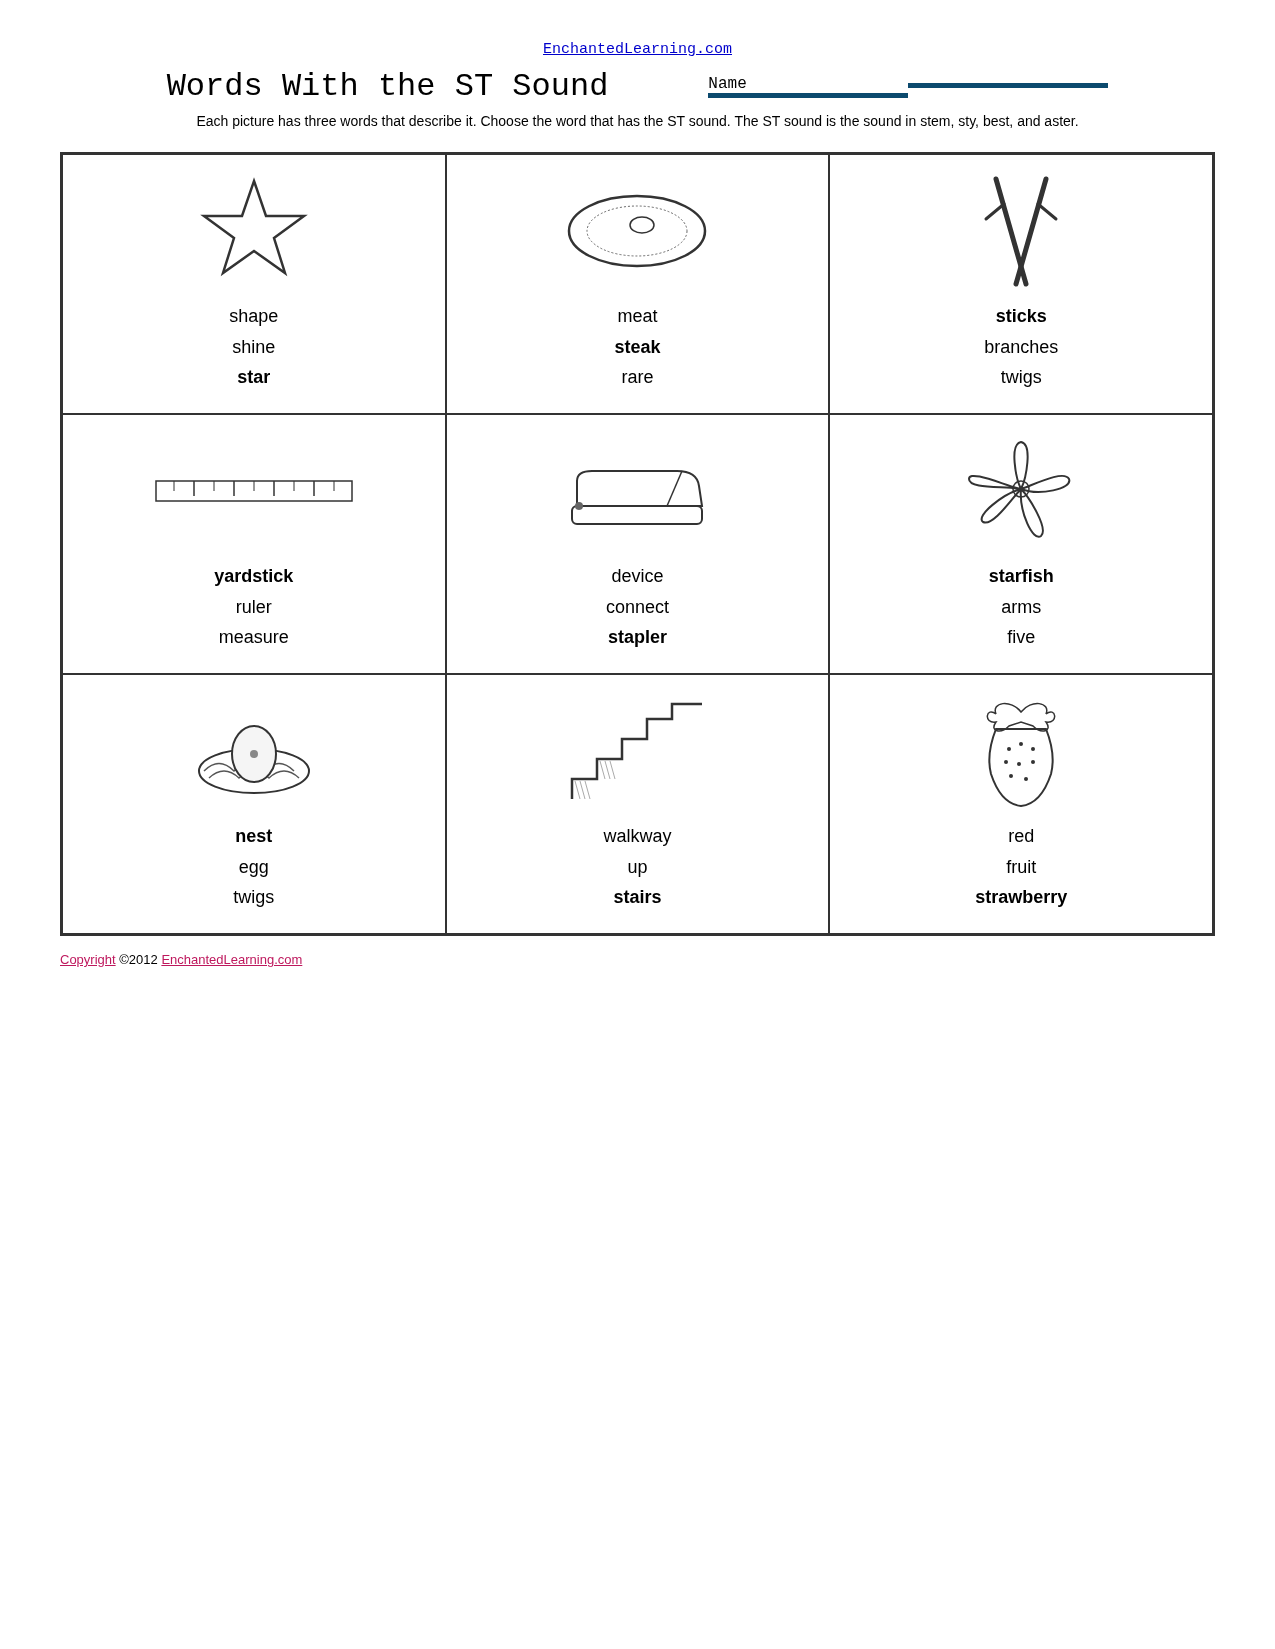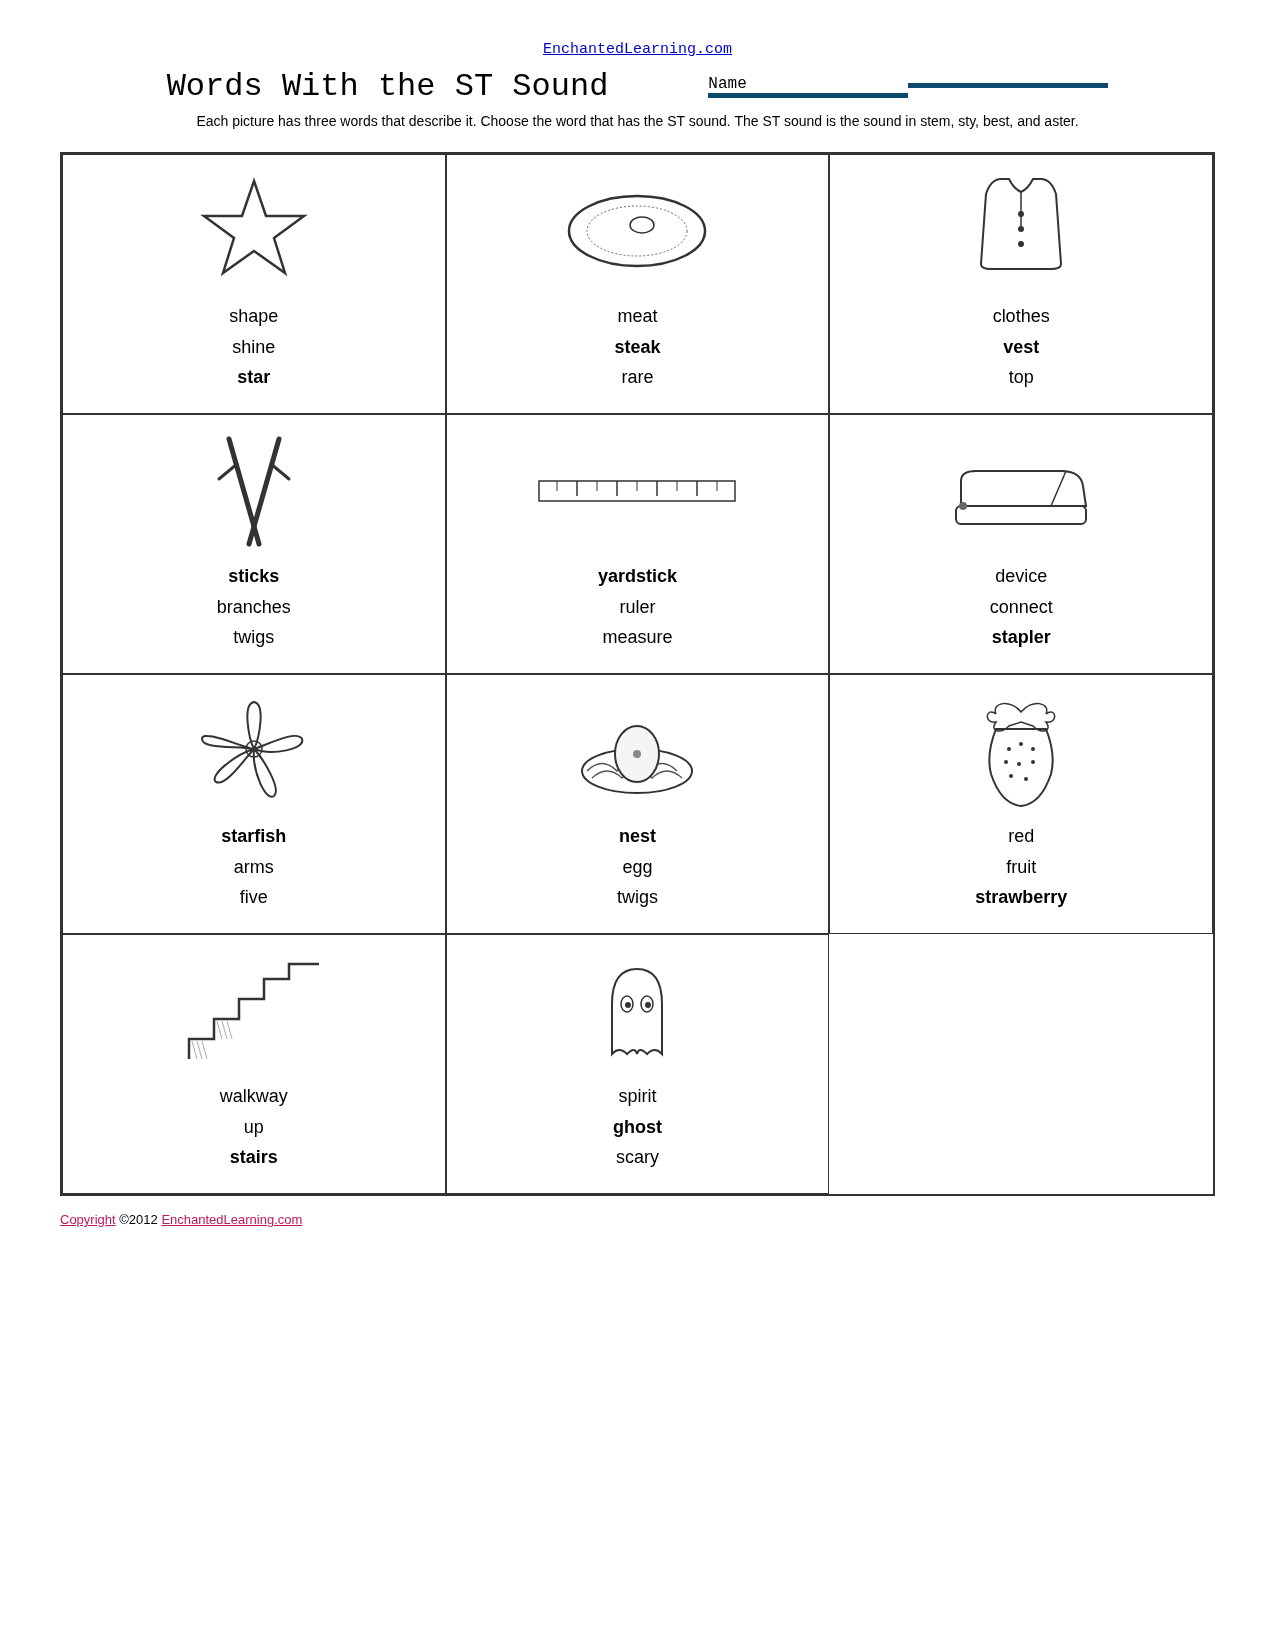--- a/index.html
+++ b/index.html
@@ -123,37 +123,20 @@
         <ellipse cx="75" cy="50" rx="68" ry="35" fill="none" stroke="#333" stroke-width="2.5"></ellipse>
         <ellipse cx="75" cy="50" rx="50" ry="25" fill="none" stroke="#666" stroke-width="1" stroke-dasharray="2,2"></ellipse>
         <ellipse cx="80" cy="44" rx="12" ry="8" fill="none" stroke="#333" stroke-width="1.5"></ellipse>
       </svg>
     </div>
     <div class="cell-words">
       meat<br><strong>steak</strong><br>rare
     </div>
   </div>
 
-  <div class="cell">
-    <div class="cell-image">
-      <svg width="100" height="115" viewBox="0 0 100 115">
-
-        <path d="M30,5 Q20,5 15,20 L10,90 Q10,95 20,95 L80,95 Q90,95 90,90 L85,20 Q80,5 70,5 L62,5 Q57,15 50,18 Q43,15 38,5 Z" fill="none" stroke="#333" stroke-width="2"></path>
-
-        <line x1="50" y1="18" x2="50" y2="55" stroke="#333" stroke-width="1.5"></line>
-
-        <circle cx="50" cy="40" r="3" fill="#333"></circle>
-        <circle cx="50" cy="55" r="3" fill="#333"></circle>
-        <circle cx="50" cy="70" r="3" fill="#333"></circle>
-      </svg>
-    </div>
-    <div class="cell-words">
-      clothes<br><strong>vest</strong><br>top
-    </div>
-  </div>
 
   <div class="cell">
     <div class="cell-image">
       <svg width="90" height="115" viewBox="0 0 90 115">
 
         <line x1="20" y1="5" x2="50" y2="110" stroke="#333" stroke-width="5" stroke-linecap="round"></line>
         <line x1="70" y1="5" x2="40" y2="110" stroke="#333" stroke-width="5" stroke-linecap="round"></line>
 
         <line x1="28" y1="30" x2="10" y2="45" stroke="#333" stroke-width="3" stroke-linecap="round"></line>
         <line x1="62" y1="30" x2="80" y2="45" stroke="#333" stroke-width="3" stroke-linecap="round"></line>
@@ -240,20 +223,44 @@
         <circle cx="65" cy="48" r="4" fill="#888"></circle>
       </svg>
     </div>
     <div class="cell-words">
       <strong>nest</strong><br>egg<br>twigs
     </div>
   </div>
 
   <div class="cell">
     <div class="cell-image">
+      <svg width="140" height="105" viewBox="0 0 140 105">
+
+        <polyline points="5,100 5,80 30,80 30,60 55,60 55,40 80,40 80,20 105,20 105,5 135,5" fill="none" stroke="#333" stroke-width="2.5"></polyline>
+
+        <line x1="5" y1="80" x2="30" y2="80" stroke="#333" stroke-width="2"></line>
+        <line x1="30" y1="60" x2="55" y2="60" stroke="#333" stroke-width="2"></line>
+        <line x1="55" y1="40" x2="80" y2="40" stroke="#333" stroke-width="2"></line>
+        <line x1="80" y1="20" x2="105" y2="20" stroke="#333" stroke-width="2"></line>
+
+        <line x1="8" y1="82" x2="13" y2="100" stroke="#aaa" stroke-width="1"></line>
+        <line x1="13" y1="82" x2="18" y2="100" stroke="#aaa" stroke-width="1"></line>
+        <line x1="18" y1="82" x2="23" y2="100" stroke="#aaa" stroke-width="1"></line>
+        <line x1="33" y1="62" x2="38" y2="80" stroke="#aaa" stroke-width="1"></line>
+        <line x1="38" y1="62" x2="43" y2="80" stroke="#aaa" stroke-width="1"></line>
+        <line x1="43" y1="62" x2="48" y2="80" stroke="#aaa" stroke-width="1"></line>
+      </svg>
+    </div>
+    <div class="cell-words">
+      walkway<br>up<br><strong>stairs</strong>
+    </div>
+  </div>
+
+  <div class="cell">
+    <div class="cell-image">
       <svg width="100" height="115" viewBox="0 0 100 115">
 
         <path d="M50,18 C40,5 20,8 25,20 C15,12 12,30 25,28 C18,38 30,40 38,32 L50,28 L62,32 C70,40 82,38 75,28 C88,30 85,12 75,20 C80,8 60,5 50,18 Z" fill="none" stroke="#333" stroke-width="1.5"></path>
 
         <path d="M25,35 Q15,60 20,80 Q30,110 50,112 Q70,110 80,80 Q85,60 75,35 Z" fill="none" stroke="#333" stroke-width="2"></path>
 
         <circle cx="38" cy="55" r="2" fill="#333"></circle>
         <circle cx="50" cy="50" r="2" fill="#333"></circle>
         <circle cx="62" cy="55" r="2" fill="#333"></circle>
         <circle cx="35" cy="68" r="2" fill="#333"></circle>
@@ -261,59 +268,18 @@
         <circle cx="62" cy="68" r="2" fill="#333"></circle>
         <circle cx="40" cy="82" r="2" fill="#333"></circle>
         <circle cx="55" cy="85" r="2" fill="#333"></circle>
       </svg>
     </div>
     <div class="cell-words">
       red<br>fruit<br><strong>strawberry</strong>
     </div>
   </div>
 
-  <div class="cell">
-    <div class="cell-image">
-      <svg width="140" height="105" viewBox="0 0 140 105">
-
-        <polyline points="5,100 5,80 30,80 30,60 55,60 55,40 80,40 80,20 105,20 105,5 135,5" fill="none" stroke="#333" stroke-width="2.5"></polyline>
-
-        <line x1="5" y1="80" x2="30" y2="80" stroke="#333" stroke-width="2"></line>
-        <line x1="30" y1="60" x2="55" y2="60" stroke="#333" stroke-width="2"></line>
-        <line x1="55" y1="40" x2="80" y2="40" stroke="#333" stroke-width="2"></line>
-        <line x1="80" y1="20" x2="105" y2="20" stroke="#333" stroke-width="2"></line>
-
-        <line x1="8" y1="82" x2="13" y2="100" stroke="#aaa" stroke-width="1"></line>
-        <line x1="13" y1="82" x2="18" y2="100" stroke="#aaa" stroke-width="1"></line>
-        <line x1="18" y1="82" x2="23" y2="100" stroke="#aaa" stroke-width="1"></line>
-        <line x1="33" y1="62" x2="38" y2="80" stroke="#aaa" stroke-width="1"></line>
-        <line x1="38" y1="62" x2="43" y2="80" stroke="#aaa" stroke-width="1"></line>
-        <line x1="43" y1="62" x2="48" y2="80" stroke="#aaa" stroke-width="1"></line>
-      </svg>
-    </div>
-    <div class="cell-words">
-      walkway<br>up<br><strong>stairs</strong>
-    </div>
-  </div>
-
-  <div class="cell">
-    <div class="cell-image">
-      <svg width="100" height="115" viewBox="0 0 100 115">
-
-        <path d="M25,50 Q25,15 50,15 Q75,15 75,50 L75,100 Q68,92 60,100 Q52,92 50,100 Q48,92 40,100 Q32,92 25,100 Z" fill="none" stroke="#333" stroke-width="2"></path>
-
-        <ellipse cx="40" cy="50" rx="6" ry="8" fill="none" stroke="#333" stroke-width="1.5"></ellipse>
-        <ellipse cx="60" cy="50" rx="6" ry="8" fill="none" stroke="#333" stroke-width="1.5"></ellipse>
-
-        <circle cx="41" cy="51" r="3" fill="#333"></circle>
-        <circle cx="61" cy="51" r="3" fill="#333"></circle>
-      </svg>
-    </div>
-    <div class="cell-words">
-      spirit<br><strong>ghost</strong><br>scary
-    </div>
-  </div>
 
 </div>
 
 <div class="footer">
   <a>Copyright</a> ©2012 <a>EnchantedLearning.com</a>
 </div>
 
 </body></html>

